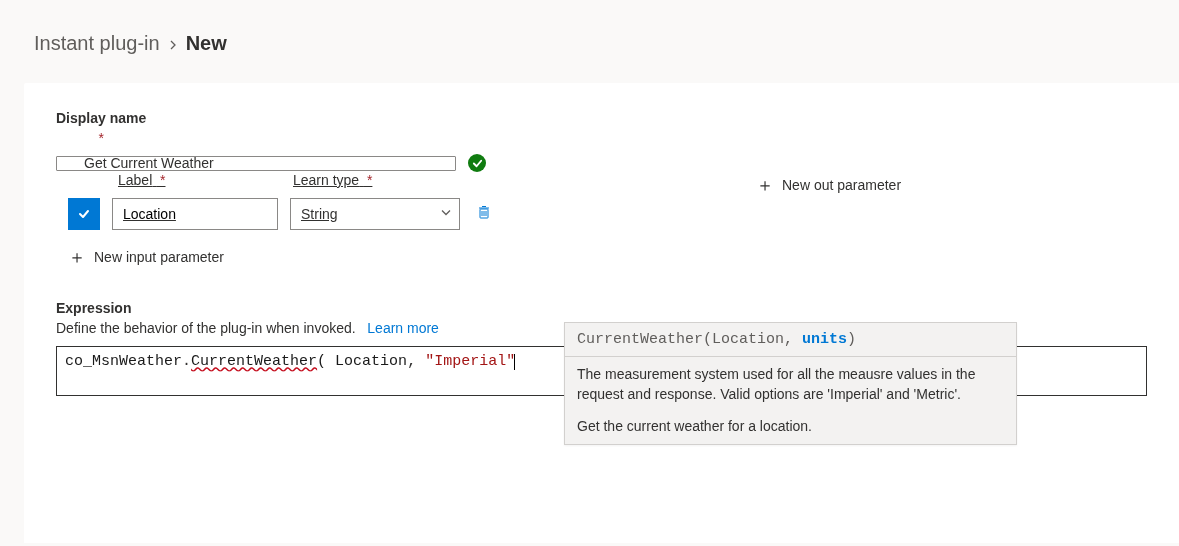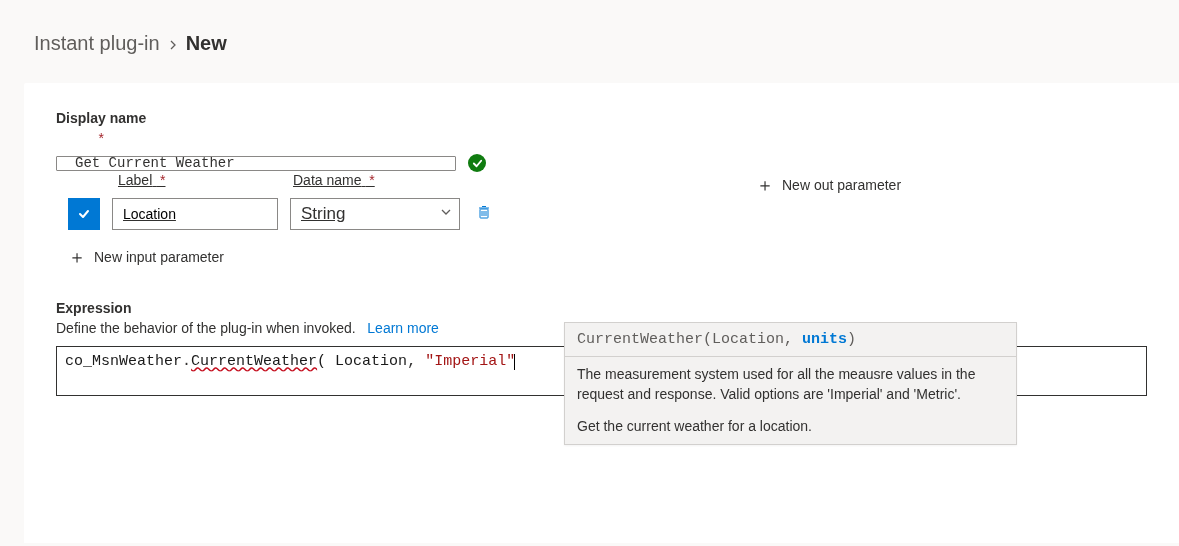--- a/index.html
+++ b/index.html
@@ -59,23 +59,23 @@
   }
   .display-name-row {
     display: flex;
     align-items: center;
     gap: 12px;
   }
   .text-input {
     border: 1px solid #8a8886;
     background: #ffffff;
     height: 15px;
-    padding: 0 18px;
-    font-size: 14px;
-    font-family: Liberation Mono, monospace;
+    padding: 0 27px;
+    font-size: 14px;
+    font-family: Liberation Sans, sans-serif;
     color: #323130;
     width: 400px;
     border-radius: 1px;
   }
   .check-badge {
     width: 18px;
     height: 18px;
     background: #107c10;
     border-radius: 50%;
     display: flex;
@@ -142,21 +142,21 @@
     border: 1px solid #8a8886;
     height: 32px;
     padding: 0 10px;
     font-size: 14px;
     width: 166px;
   }
   .param-dtype {
     border: 1px solid #8a8886;
     height: 32px;
     padding: 0 28px 0 10px;
-    font-size: 17px;
+    font-size: 14px;
     width: 170px;
     display: flex;
     align-items: center;
     position: relative;
     background: #fff;
     cursor: pointer;
   }
   .param-dtype .chevron {
     position: absolute;
     right: 6px;
@@ -308,21 +308,21 @@
 
   <div class="params-row">
     <div class="params-left">
       <div class="param-headers">
         <span class="hdr-spacer"></span>
         <span class="hdr-label">
           <span>Label</span>
           <span class="required">&nbsp;*</span>
         </span>
         <span class="hdr-dtype">
-          <span>Data name</span>
+          <span>Learn type</span>
           <span class="required">&nbsp;*</span>
         </span>
       </div>
       <div class="param-row">
         <div class="blue-check">
           <svg viewBox="0 0 14 14">
               <path d="M3 7 L6 10 L11 4" stroke="#fff" stroke-width="2" fill="none" stroke-linecap="round" stroke-linejoin="round"></path>
             </svg>
         </div>
         <input class="param-label-input" type="text" value="Location" style="">

